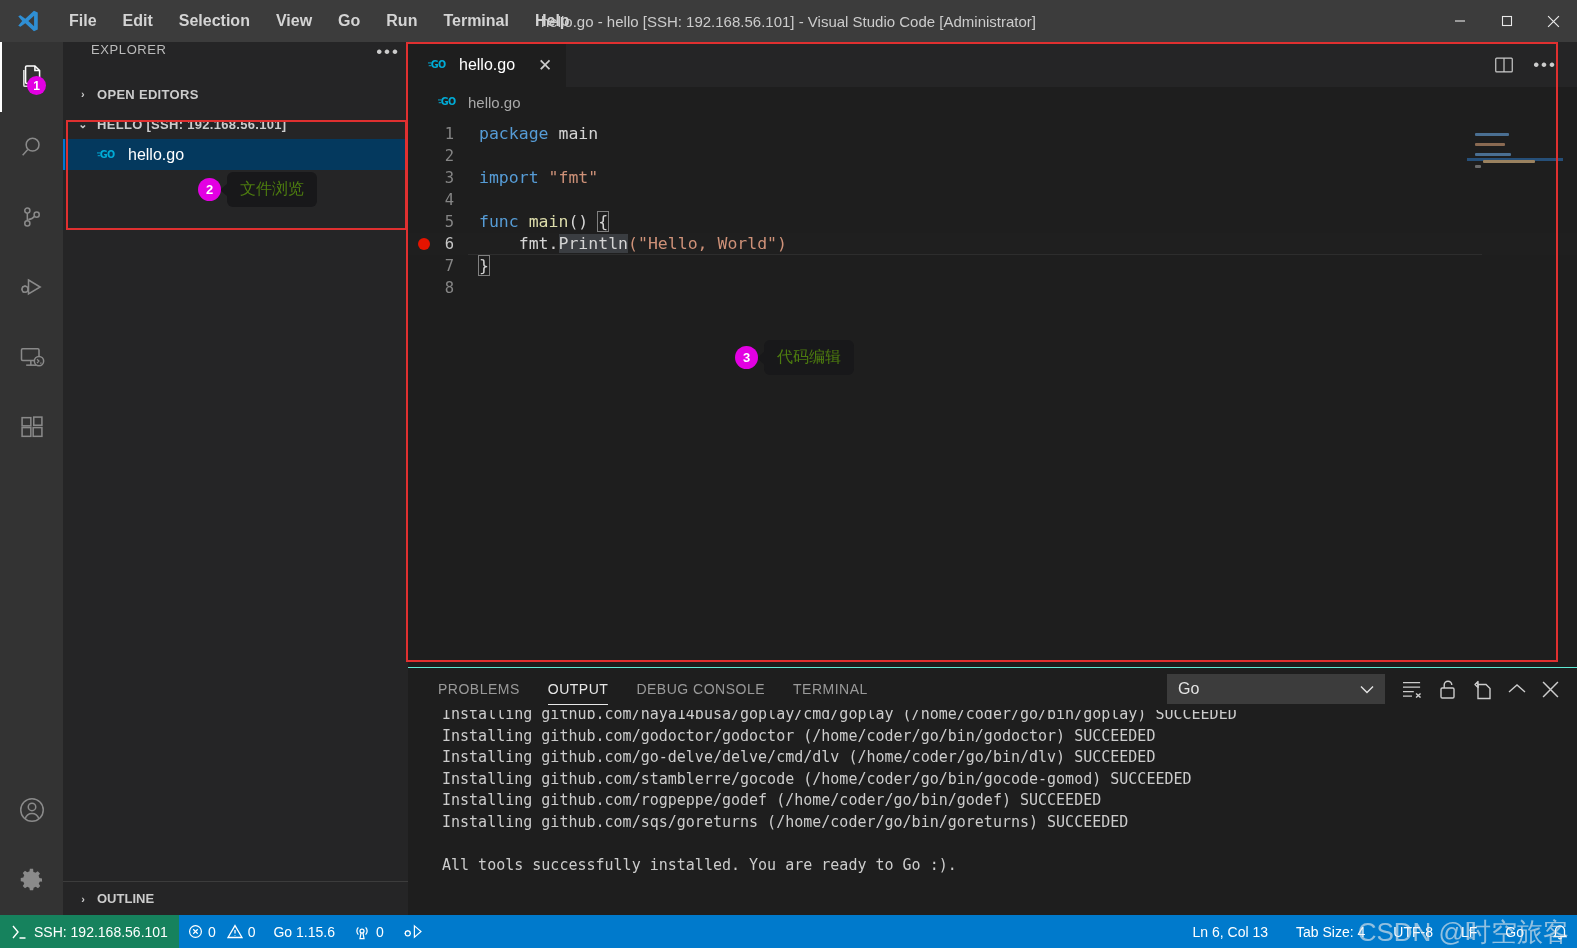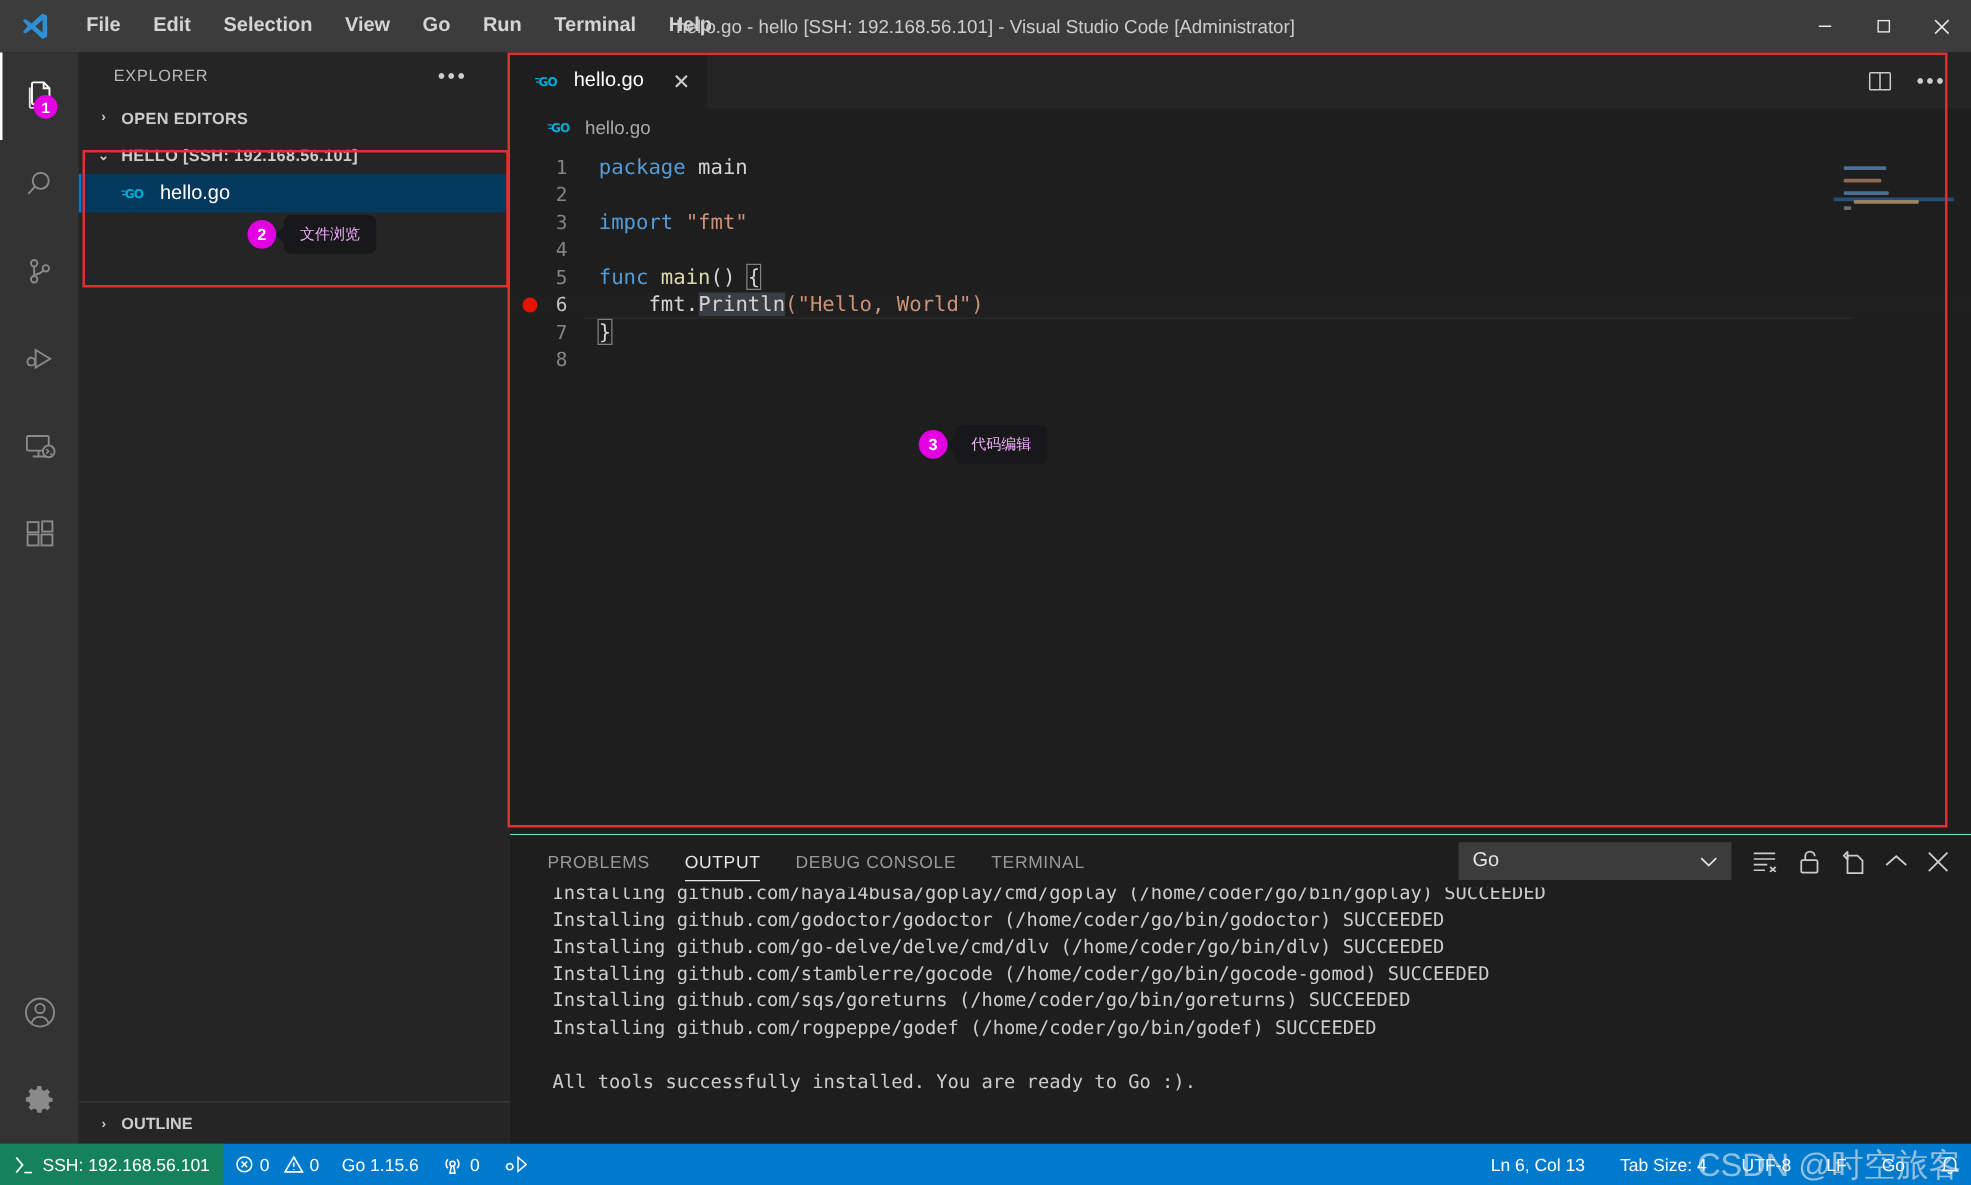--- a/index.html
+++ b/index.html
@@ -54,21 +54,21 @@
     display: flex; align-items: center; justify-content: center; font-weight: bold;
   }
   .act-spacer { flex: 1; }
 
   
   .sidebar {
     width: 345px; flex: 0 0 345px; background: #252526; display: flex; flex-direction: column;
     position: relative;
   }
   .sb-header {
-    height: 37px; display: flex; align-items: center; padding: 0 34px 0 28px;
+    height: 37px; display: flex; align-items: flex-start; padding: 0 8px 0 28px;
     color: #bbbbbb; font-size: 13px; letter-spacing: .6px;
   }
   .sb-header .dots { margin-left: auto; letter-spacing: 2px; font-size: 17px; color: #cccccc; }
   .sb-section {
     height: 30px; display: flex; align-items: center; gap: 6px; padding-left: 12px;
     font-size: 13px; font-weight: bold; color: #cccccc; letter-spacing: .3px;
   }
   .chev { width: 16px; display: inline-block; text-align: center; font-size: 11px; color: #cccccc; }
   .tree-row {
     height: 31px; display: flex; align-items: center; gap: 9px; padding-left: 34px;
@@ -86,21 +86,21 @@
   .redbox { position: absolute; border: 2px solid #e03030; pointer-events: none; z-index: 40; }
 
   
   .callout { position: absolute; display: flex; align-items: center; z-index: 50; }
   .callout .num {
     width: 23px; height: 23px; border-radius: 50%; background: #e300e3; color: #fff;
     font-size: 13px; font-weight: bold; display: flex; align-items: center; justify-content: center;
     z-index: 2;
   }
   .callout .bubble {
-    position: relative; background: #18181a; color: #f0abfc; font-size: 12px;
+    position: relative; background: #18181a; color: #4d7c0f; font-size: 16px;
     padding: 7px 13px; border-radius: 6px; margin-left: 6px; white-space: nowrap;
   }
   .callout .bubble::before {
     content: ""; position: absolute; left: -7px; top: 50%; transform: translateY(-50%);
     border-top: 7px solid transparent; border-bottom: 7px solid transparent;
     border-right: 8px solid #18181a;
   }
 
   
   .editor-area { flex: 1; display: flex; flex-direction: column; min-width: 0; background: #1e1e1e; position: relative; }
@@ -488,22 +488,22 @@
                 </svg>
             </span>
           </div>
         </div>
 
         <div class="panel-body">
           <div class="oline clipped">Installing github.com/haya14busa/goplay/cmd/goplay (/home/coder/go/bin/goplay) SUCCEEDED</div>
           <div class="oline">Installing github.com/godoctor/godoctor (/home/coder/go/bin/godoctor) SUCCEEDED</div>
           <div class="oline">Installing github.com/go-delve/delve/cmd/dlv (/home/coder/go/bin/dlv) SUCCEEDED</div>
           <div class="oline">Installing github.com/stamblerre/gocode (/home/coder/go/bin/gocode-gomod) SUCCEEDED</div>
+          <div class="oline">Installing github.com/rogpeppe/godef (/home/coder/go/bin/godef) SUCCEEDED</div>
           <div class="oline">Installing github.com/sqs/goreturns (/home/coder/go/bin/goreturns) SUCCEEDED</div>
-          <div class="oline">Installing github.com/rogpeppe/godef (/home/coder/go/bin/godef) SUCCEEDED</div>
           <div class="oline">&nbsp;</div>
           <div class="oline">All tools successfully installed. You are ready to Go :).</div>
         </div>
       </div>
     </div>
   </div>
 
   <div class="statusbar">
     <div class="remote-indicator">
       <span>

